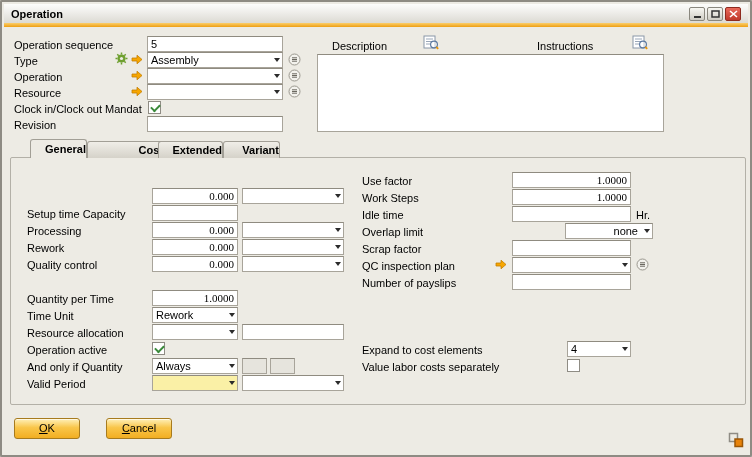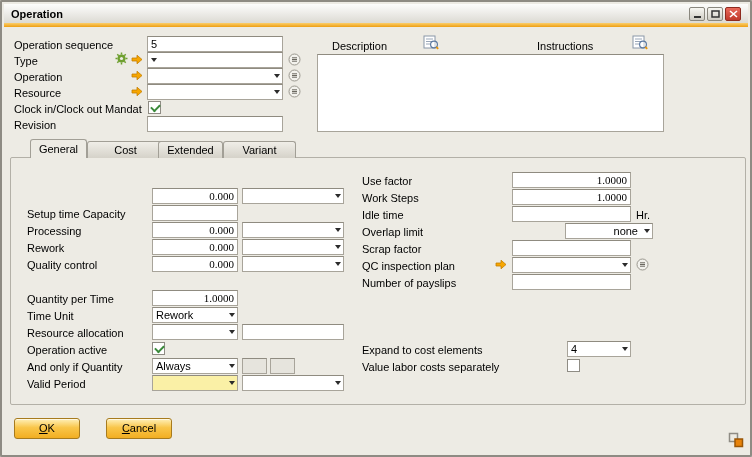--- a/index.html
+++ b/index.html
@@ -51,21 +51,21 @@
   .checkbox{position:absolute;width:13px;height:13px;background:#fff;border:1px solid #8F8C84;}
   .checkbox.checked::after{
     content:"";position:absolute;left:2px;top:2px;width:7px;height:4px;
     border-left:2px solid #3A8A3A;border-bottom:2px solid #3A8A3A;transform:rotate(-45deg);
   }
   .icon{position:absolute;line-height:0;}
   .tab{
     position:absolute;top:139px;height:17px;
     background:linear-gradient(#F0EEE8,#D5D2C9);
     border:1px solid #A29F96;border-bottom:none;border-radius:3px 3px 0 0;
-    text-align:center;line-height:16px;cursor:pointer;z-index:2;
+    text-align:right;line-height:16px;cursor:pointer;z-index:2;font-weight:bold;
   }
   .tab.active{top:137px;height:19px;background:#EDEBE4;z-index:4;line-height:19px;}
   .panel{
     position:absolute;left:8px;top:155px;width:736px;height:248px;
     border:1px solid #B3B0A7;border-radius:2px;background:#EDEBE4;z-index:1;
   }
   .btn{
     position:absolute;width:66px;height:21px;display:block;
     background:linear-gradient(#FFF0B8,#F9C64A 45%,#F2AE22);
     border:1px solid #A77B1E;border-radius:3px;
@@ -120,20 +120,21 @@
         <circle cx="6.5" cy="6.5" r="4" fill="#6FA030"></circle>
         <circle cx="6.5" cy="6.5" r="1.6" fill="#EDEBE4"></circle>
       </svg>
   </span>
   <span class="icon" style="left:129px;top:52px">
     <svg width="12" height="11" viewBox="0 0 12 11">
         <path d="M1 4 H6 V1.2 L11 5.5 L6 9.8 V7 H1 Z" fill="#F7A600" stroke="#C47F00" stroke-width="0.8"></path>
       </svg>
   </span>
   <div class="combo" style="left:145px;top:50px;width:136px">
+    <span class="combo-val">Assembly</span>
     <span class="combo-arrow"></span>
   </div>
   <span class="icon" style="left:286px;top:51px">
     <svg width="13" height="13" viewBox="0 0 13 13">
         <circle cx="6.5" cy="6.5" r="5.5" fill="#F3F2ED" stroke="#9B988F"></circle>
         <line x1="4" y1="4.8" x2="9" y2="4.8" stroke="#6B6860"></line>
         <line x1="4" y1="6.5" x2="9" y2="6.5" stroke="#6B6860"></line>
         <line x1="4" y1="8.2" x2="9" y2="8.2" stroke="#6B6860"></line>
       </svg>
   </span>
@@ -202,21 +203,21 @@
         <line x1="3" y1="9" x2="8" y2="9" stroke="#9AA7B8"></line>
         <circle cx="11" cy="9.5" r="3.4" fill="rgba(255,255,255,.5)" stroke="#5B78A0" stroke-width="1.2"></circle>
         <line x1="13.4" y1="12" x2="15.2" y2="13.8" stroke="#E8940A" stroke-width="1.8"></line>
       </svg>
   </span>
   <textarea class="field notes" style="left: 315px; top: 52px; width: 347px; height: 78px;"></textarea>
 
   <div class="tab active" style="left:28px;width:57px">General</div>
   <div class="tab" style="left:85px;width:77px">Cost</div>
   <div class="tab" style="left:156px;width:65px">Extended</div>
-  <div class="tab" style="left:221px;width:73px">Variant</div>
+  <div class="tab" style="left:221px;width:57px">Variant</div>
   <div class="panel"></div>
 
   <div class="colhead" style="left:150px;top:170px;width:86px;text-align:right">Time</div>
   <div class="colhead" style="left:240px;top:170px;width:102px;text-align:center">Cost Element</div>
 
   <input class="field num" style="left: 150px; top: 186px; width: 86px; z-index: 2;" value="0.000">
   <div class="combo" style="left:240px;top:186px;width:102px;z-index:2">
     <span class="combo-val"></span>
     <span class="combo-arrow"></span>
   </div>

